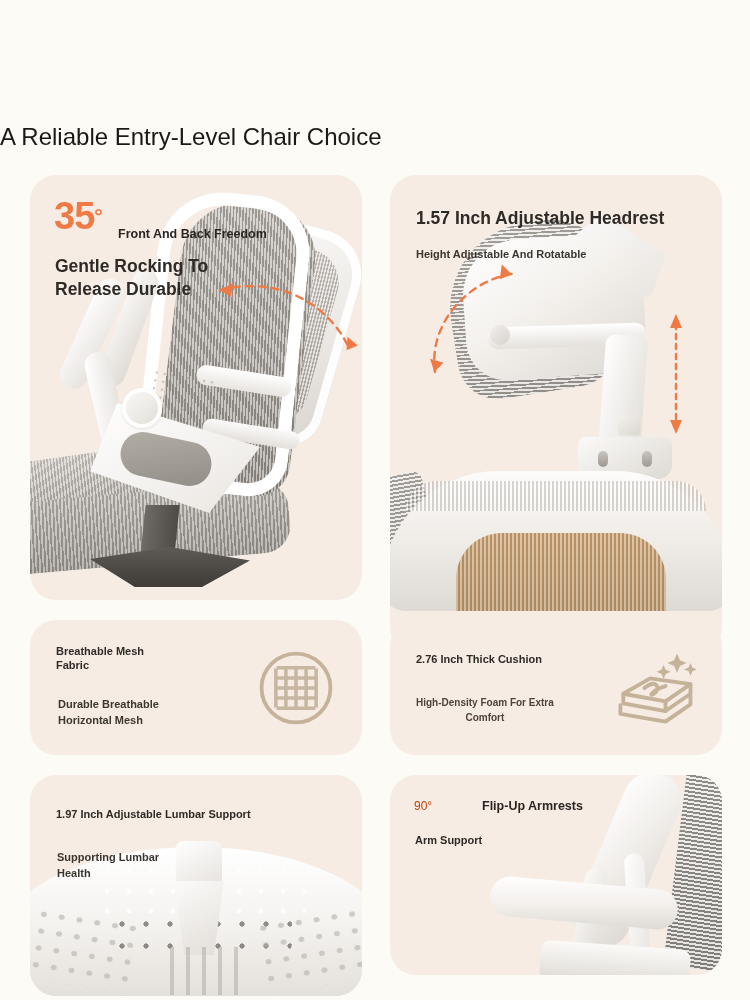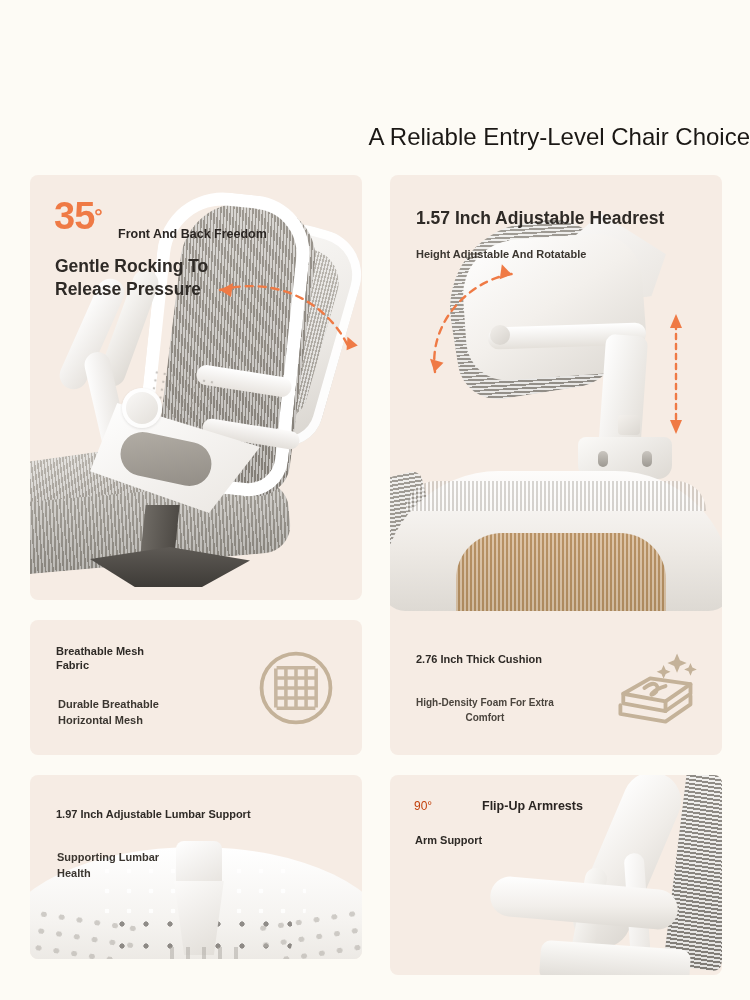--- a/index.html
+++ b/index.html
@@ -12,34 +12,34 @@
   .page { position: relative; width: 750px; height: 1000px; background: #fdfbf5; }
 
   
   .title {
     position: absolute; top: 50px; left: 0; width: 750px;
     text-align: center; font-size: 31px; font-weight: bold;
     color: #14110f; letter-spacing: -0.4px;
   }
   .subtitle {
     position: absolute; top: 123px; left: 0; width: 750px;
-    text-align: right; font-size: 24px; font-weight: normal;
+    text-align: left; font-size: 24px; font-weight: normal;
     color: #1b1815;
   }
 
   
   .card {
     position: absolute; background: #f6ece4;
-    border-radius: 8px; overflow: hidden;
+    border-radius: 26px; overflow: hidden;
   }
   .c1 { left: 30px;  top: 175px; width: 332px; height: 425px; }
   .c2 { left: 390px; top: 175px; width: 332px; height: 479px; }
   .c3 { left: 30px;  top: 620px; width: 332px; height: 135px; }
   .c4 { left: 390px; top: 620px; width: 332px; height: 135px; }
-  .c5 { left: 30px;  top: 775px; width: 332px; height: 184px; }
+  .c5 { left: 30px;  top: 775px; width: 332px; height: 221px; }
   .c6 { left: 390px; top: 775px; width: 332px; height: 200px; }
 
   .card-inner { position: relative; width: 100%; height: 100%; }
 
   
   .big-num {
     font-size: 38px; font-weight: bold; color: #ef7a45;
     line-height: 1; letter-spacing: -1px;
   }
   .deg-sup { font-size: 21px; vertical-align: super; line-height: 0; }
@@ -336,21 +336,21 @@
         <polygon points="190,115 203,108 201,122" fill="#ef7a45"></polygon>
         <polygon points="320,175 309,167 322,163" fill="#ef7a45" transform="rotate(58 318 172)"></polygon>
       </svg>
 
       <div class="t-abs" style="left:24px; top:22px;">
         <span class="big-num">35</span><span class="big-num deg-sup">°</span>
       </div>
       <div class="t-abs kicker" style="left:88px; top:52px;">Front And Back Freedom</div>
       <div class="t-abs head-lg" style="left:25px; top:80px;">
         <div>Gentle Rocking To</div>
-        <div>Release Pressure</div>
+        <div>Release Durable</div>
       </div>
     </div>
   </div>
 
   <div class="card c2">
     <div class="card-inner">
       <div class="photo">
         <div class="ch2-side-mesh"></div>
         <div class="ch2-mesh-wing"></div>
         <div class="ch2-top-fin"></div>

